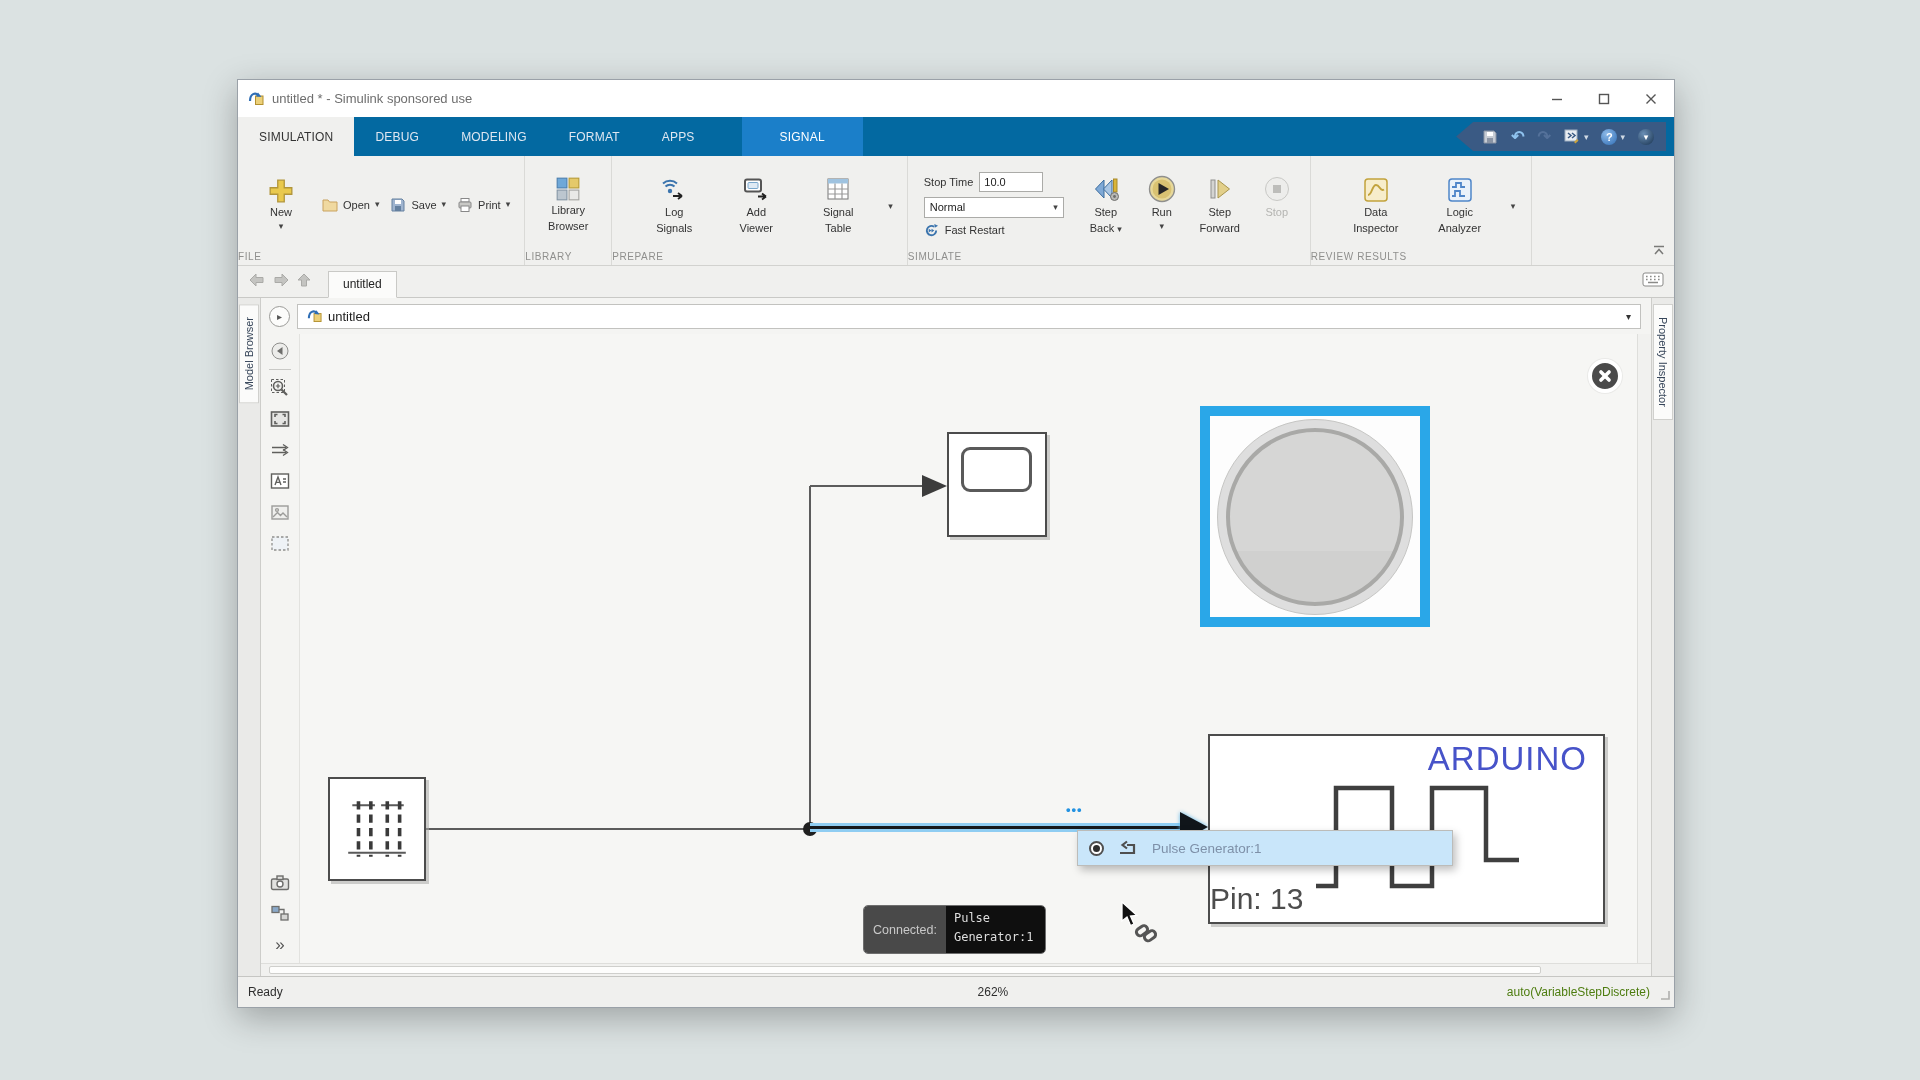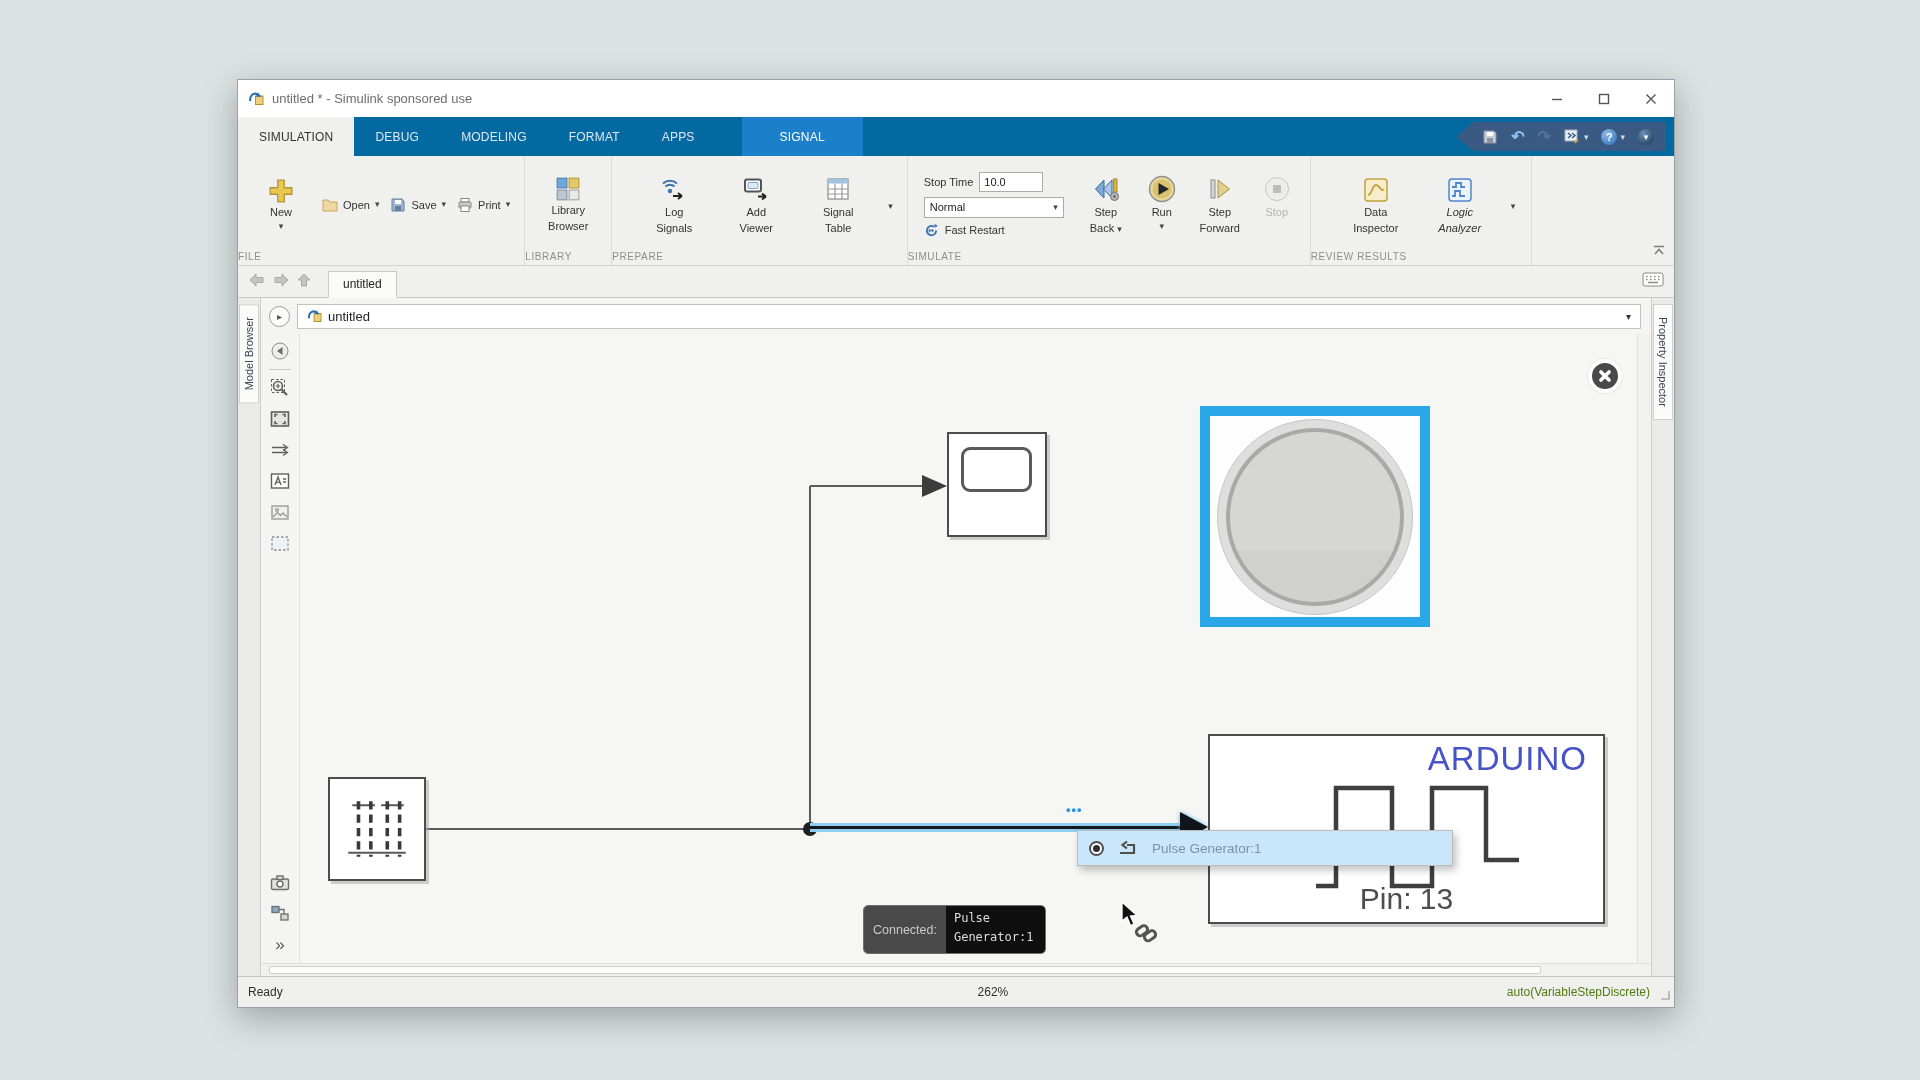--- a/index.html
+++ b/index.html
@@ -94,21 +94,21 @@
   .arrow-right { width:0; height:0; }
   .wire-sel { left:510px; top:489px; width:372px; height:9px; background:#8fcdf2; }
   .wire-sel .core { position:absolute; left:0; right:0; top:3px; height:3px; background:#15191d; }
   .sel-arrow { left:880px; top:478px; border-top:15px solid transparent; border-bottom:15px solid transparent; border-left:28px solid #10151a; filter:drop-shadow(0 0 2px #5ab5e8); }
   .wire-dots { left:766px; top:468px; color:#2493e2; font-size:13px; font-weight:bold; letter-spacing:1px; }
   .widget-sel { left:900px; top:72px; width:230px; height:221px; border:10px solid #2aa7e8; background:#fdfdfd; display:flex; align-items:center; justify-content:center; }
   .knob-outer { width:196px; height:196px; border-radius:50%; background:#dedede; border:1px solid #c6c6c4; display:flex; align-items:center; justify-content:center; }
   .knob-inner { width:178px; height:178px; border-radius:50%; border:4px solid #a9a9a7; background:linear-gradient(#d6d6d5 70%, #d0d0cf 70%); }
   .arduino-blk { left:908px; top:400px; width:397px; height:190px; }
   .ard-title { position:absolute; top:4px; right:16px; font-size:33px; color:#4753c9; letter-spacing:1px; }
-  .ard-pin { position:absolute; bottom:6px; left:0; right:0; text-align:center; font-size:30px; color:#4d4d4d; }
+  .ard-pin { position:absolute; bottom:6px; left:0; right:0; font-size:30px; color:#4d4d4d; }
   .badge-close { left:1288px; top:25px; width:34px; height:34px; border-radius:50%; background:#4a4a4a; border:4px solid #fff; display:flex; align-items:center; justify-content:center; box-shadow:0 0 0 1px rgba(0,0,0,.05); }
   .ctx-menu { left:777px; top:496px; width:376px; background:#f2f2f0; border:1px solid #bcbcb9; box-shadow:3px 4px 8px rgba(0,0,0,.25); }
   .ctx-header { height:26px; background:#d4d4d2; display:flex; align-items:center; padding-left:88px; font-size:13px; font-weight:bold; color:#2b2b2b; }
   .ctx-item { height:34px; background:#c9e6fa; display:flex; align-items:center; gap:13px; padding:0 11px; }
   .radio { width:15px; height:15px; border-radius:50%; background:#fff; border:2px solid #4f4f4f; display:flex; align-items:center; justify-content:center; }
   .radio .dot { width:7px; height:7px; border-radius:50%; background:#2e2e2e; }
   .ctx-label { font-size:13.5px; color:#7e90a8; }
   .tooltip { left:563px; top:571px; height:49px; display:flex; border-radius:5px; overflow:hidden; border:1px solid #6e6e6e; }
   .tt-label { background:#494949; color:#c9c9c9; display:flex; align-items:center; padding:0 9px; font-size:12.5px; }
   .tt-value { background:#0f0f0f; color:#dedede; font-family:"DejaVu Sans Mono", monospace; font-size:12px; line-height:1.55; padding:3px 12px 0 8px; }
@@ -342,21 +342,21 @@
     <div class="tgroup" style="padding-left:26px; padding-right:16px;">
       <div class="prepare-body">
         <div class="bigbtn" style="width:78px;">
           <svg width="28" height="28" viewBox="0 0 28 28">
               <rect x="3" y="3" width="22" height="22" rx="3" fill="#f7edcb" stroke="#c2a23c" stroke-width="1.5"></rect>
               <path d="M6 19 C10 19 10 9 14 9 C18 9 18 16 22 13.5" fill="none" stroke="#c2a23c" stroke-width="2"></path>
             </svg>
           <span class="lbl">Data</span>
           <span class="lbl">Inspector</span>
         </div>
-        <div class="bigbtn" style="width:78px;font-style:italic;">
+        <div class="bigbtn" style="width:78px;">
           <svg width="28" height="28" viewBox="0 0 28 28">
               <rect x="3" y="3" width="22" height="22" rx="3" fill="#eaf2fa" stroke="#4f86c9" stroke-width="1.5"></rect>
               <path d="M6 11 h4 v-4 h5 v4 h4 M6 20 h3 v-5 h5 v5 h5" fill="none" stroke="#4f86c9" stroke-width="1.8"></path>
             </svg>
           <span class="lbl">Logic</span>
           <span class="lbl">Analyzer</span>
         </div>
         <span class="overflow-caret">▾</span>
       </div>
       <div class="tgroup-label">REVIEW RESULTS</div>

